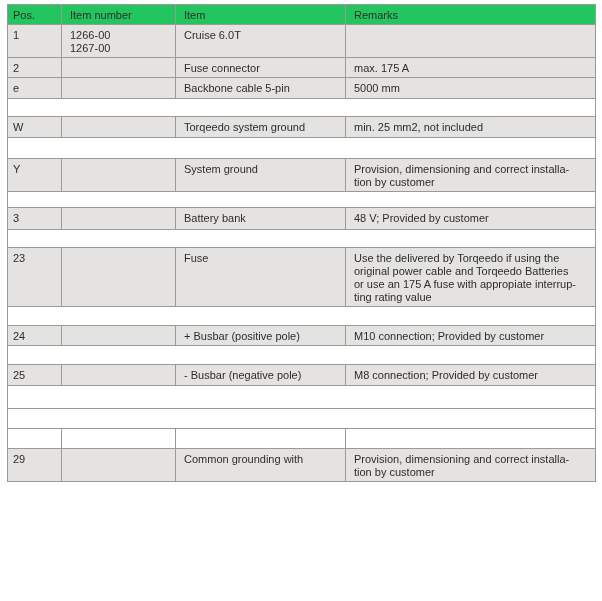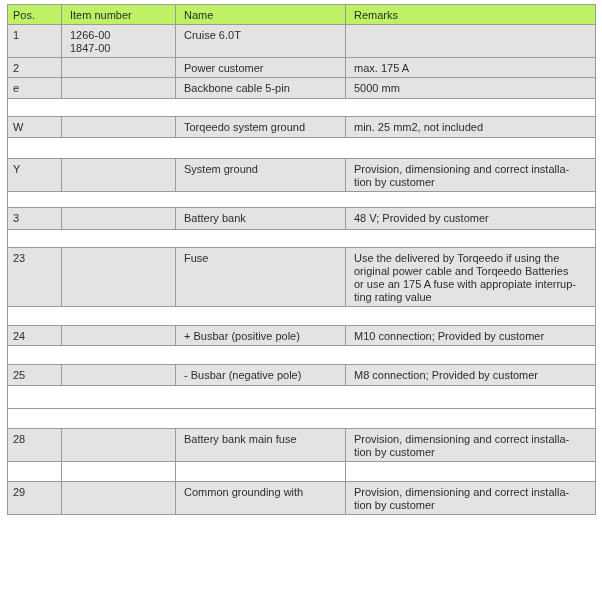--- a/index.html
+++ b/index.html
@@ -33,57 +33,57 @@
     text-align: left;
     font-size: 11px;
     line-height: 13px;
     font-weight: normal;
     color: var(--text);
     padding: 4px 8px 2px 8px;
     white-space: pre-line;
     overflow: hidden;
   }
   table.parts .c1 { padding-left: 5px; }
-  tr.header-row th { background: #bef264; margin-left: 12px; }
+  tr.header-row th { background: #22c55e; margin-left: 12px; }
   tr.data-row td { background: var(--row-bg); }
   tr.spacer-row td { background: #ffffff; }
 </style>
 </head>
 <body>
 
 <div class="page">
   <table class="parts">
     <colgroup>
       <col style="width:54px">
       <col style="width:114px">
       <col style="width:170px">
       <col style="width:250px">
     </colgroup>
 
     <tbody>
         <tr class="header-row" style="height:19px">
       <th class="c1">Pos.</th>
       <th>Item number</th>
-      <th>Name</th>
+      <th>Item</th>
       <th>Remarks</th>
     </tr>
 
     <tr class="data-row" style="height:32px">
       <td class="c1">1</td>
       <td>1266-00
-1847-00</td>
+1267-00</td>
       <td>Cruise 6.0T</td>
       <td></td>
     </tr>
 
 
     <tr class="data-row" style="height:20px">
       <td class="c1">2</td>
       <td></td>
-      <td>Power customer</td>
+      <td>Fuse connector</td>
       <td>max. 175 A</td>
     </tr>
 
     <tr class="data-row" style="height:21px">
       <td class="c1">e</td>
       <td></td>
       <td>Backbone cable 5-pin</td>
       <td>5000 mm</td>
     </tr>
 
@@ -159,27 +159,20 @@
 
     <tr class="spacer-row" style="height:23px">
       <td colspan="4"></td>
     </tr>
 
 
     <tr class="spacer-row" style="height:20px">
       <td colspan="4"></td>
     </tr>
 
-    <tr class="data-row" style="height:30px">
-      <td class="c1">28</td>
-      <td></td>
-      <td>Battery bank main fuse</td>
-      <td>Provision, dimensioning and correct installa-
-tion by customer</td>
-    </tr>
 
     <tr class="spacer-row" style="height:20px">
       <td class="c1"></td>
       <td></td>
       <td></td>
       <td></td>
     </tr>
 
     <tr class="data-row" style="height:30px">
       <td class="c1">29</td>

